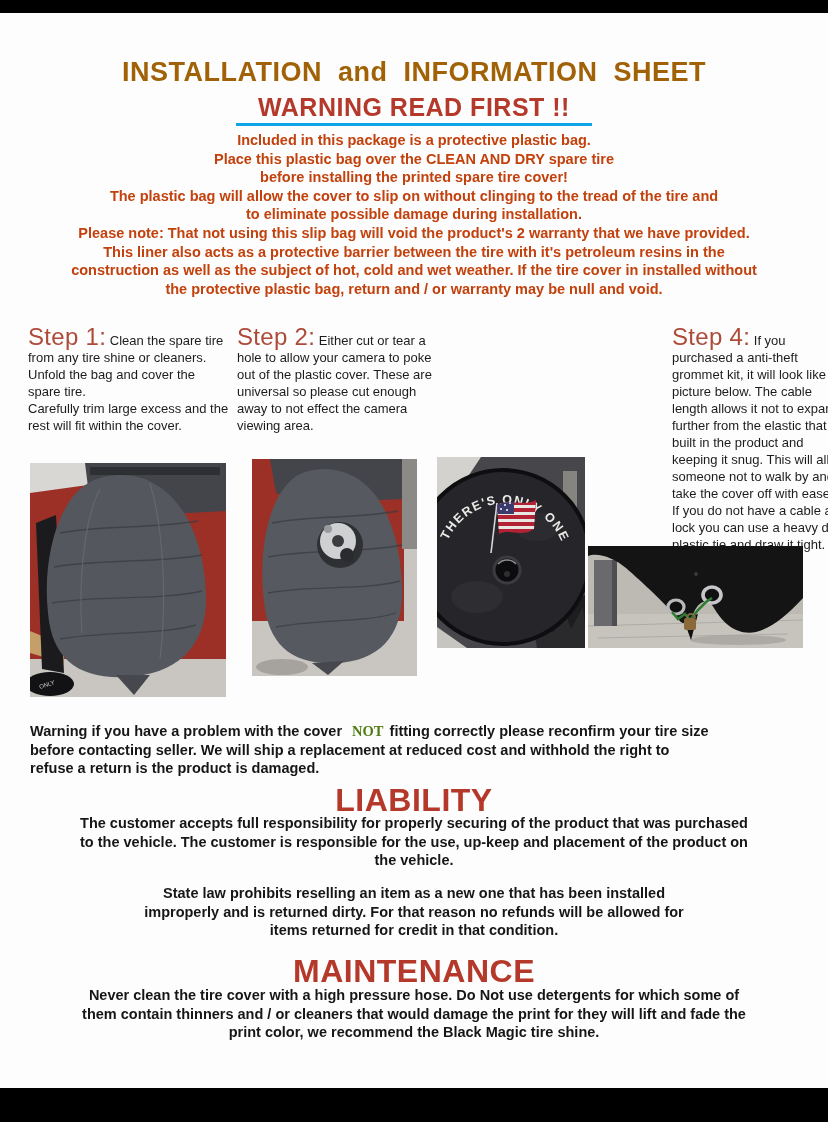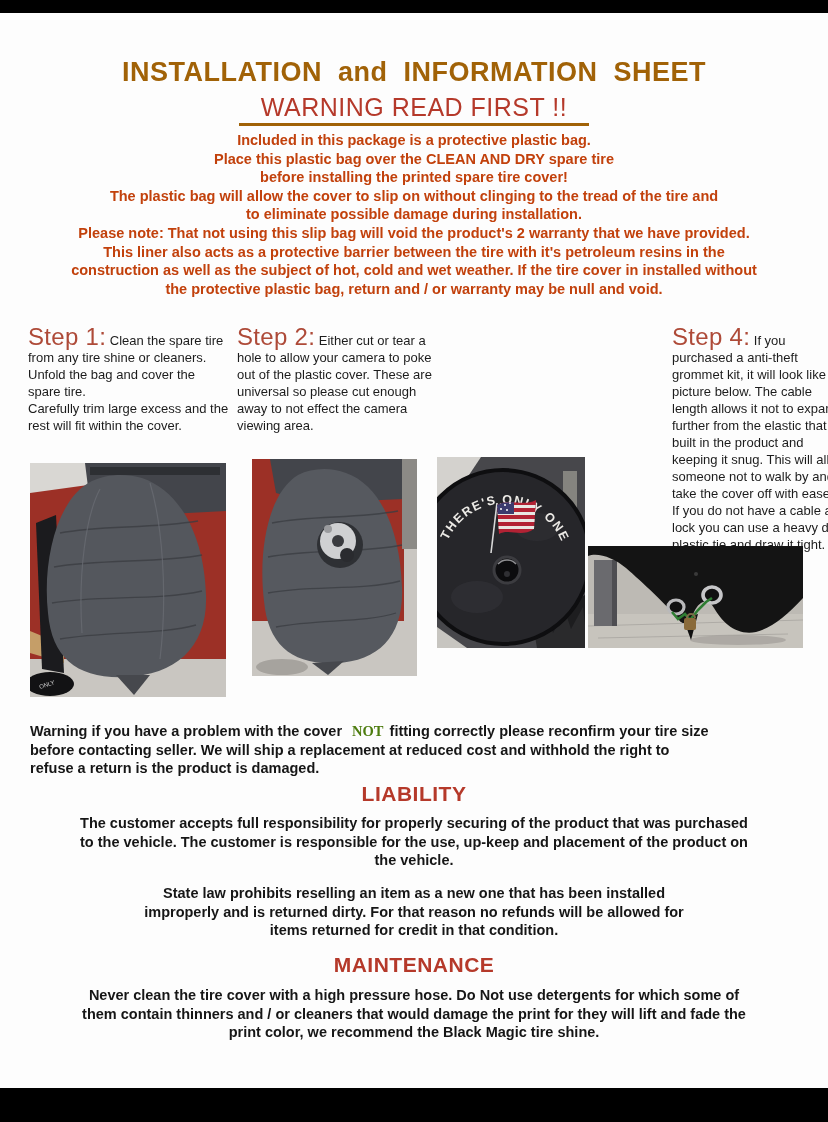--- a/index.html
+++ b/index.html
@@ -3,32 +3,32 @@
 <meta charset="utf-8">
 <style>
   html,body{margin:0;padding:0;background:#000;}
   .stage{position:relative;width:828px;height:1122px;background:#000;overflow:hidden;
          font-family:"Liberation Sans","DejaVu Sans",sans-serif;}
   .page{position:absolute;left:0;top:13px;width:828px;height:1075px;background:#fdfdfd;}
   .abs{position:absolute;}
   .title{left:0;top:44px;width:828px;text-align:center;font-size:27px;font-weight:bold;
          color:#a16207;letter-spacing:.5px;word-spacing:8px;}
   .warn-head-wrap{left:0;top:80px;width:828px;text-align:center;}
-  .warn-head{display:inline-block;font-size:25px;font-weight:normal;color:#b5392a;
-             letter-spacing:.5px;padding:0 22px 1px 22px;border-bottom:3px solid #a16207;}
+  .warn-head{display:inline-block;font-size:25px;font-weight:bold;color:#b5392a;
+             letter-spacing:.5px;padding:0 22px 1px 22px;border-bottom:3px solid #0ea5e9;}
   .intro{left:0;top:118px;width:828px;text-align:center;font-size:14.5px;font-weight:bold;
          color:#c2410c;line-height:18.6px;white-space:pre-line;}
   .step{top:315px;font-size:13px;line-height:17px;color:#1c1c1c;white-space:pre-line;}
   .step-label{font-size:24px;color:#ae4a38;letter-spacing:.3px;}
   .c1{left:28px;width:202px;} .c2{left:237px;width:199px;}
   .c3{left:437px;width:197px;} .c4{left:672px;width:177px;}
   .para{font-weight:bold;color:#161616;font-size:14.5px;line-height:18.6px;white-space:pre-line;}
   .fitwarn{left:30px;top:709px;width:778px;text-align:left;}
   .hl{color:#4d7c0f;padding-left:6px;padding-right:2px;font-family:Liberation Serif, serif;}
-  .sec-head{left:0;width:828px;text-align:center;font-size:21px;font-weight:bold;
+  .sec-head{left:0;width:828px;text-align:center;font-size:32px;font-weight:bold;
             color:#b5392a;letter-spacing:.5px;}
   .liab-head{top:769px;} .liab-para{left:24px;top:801px;width:780px;text-align:center;}
   .resale-para{left:24px;top:871px;width:780px;text-align:center;}
   .maint-head{top:940px;} .maint-para{left:24px;top:973px;width:780px;text-align:center;}
   .photo{position:absolute;display:block;}
   svg text{font-family:"Liberation Sans","DejaVu Sans",sans-serif;}
 </style>
 </head>
 <body>
 

